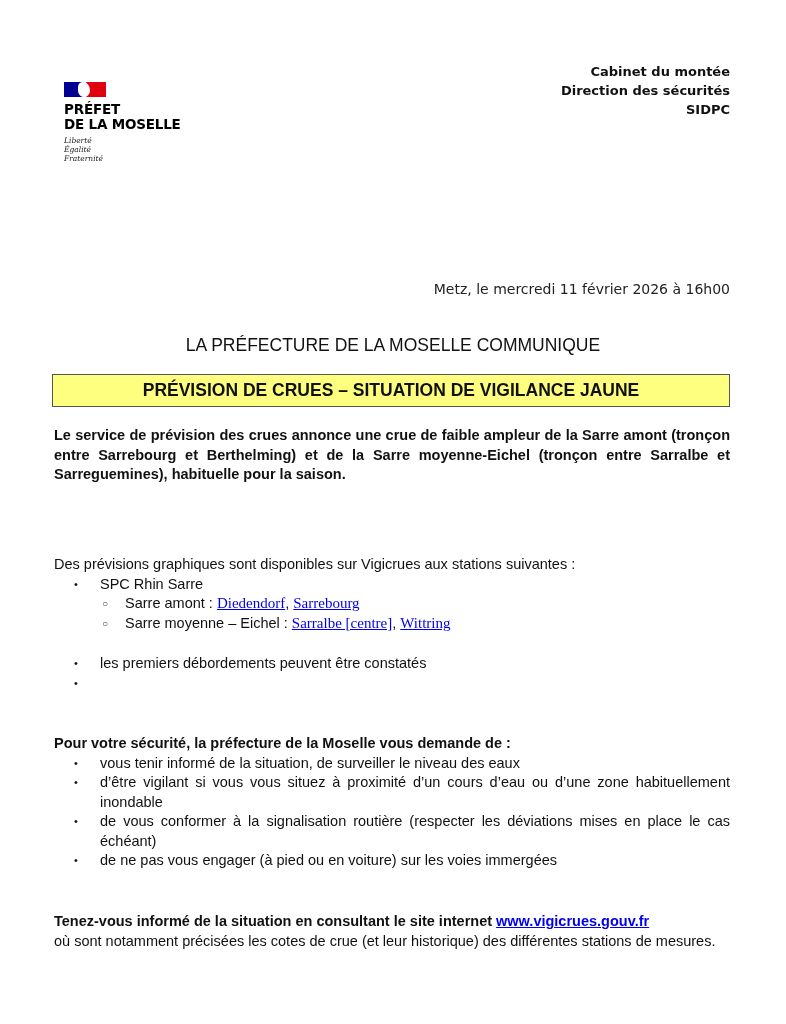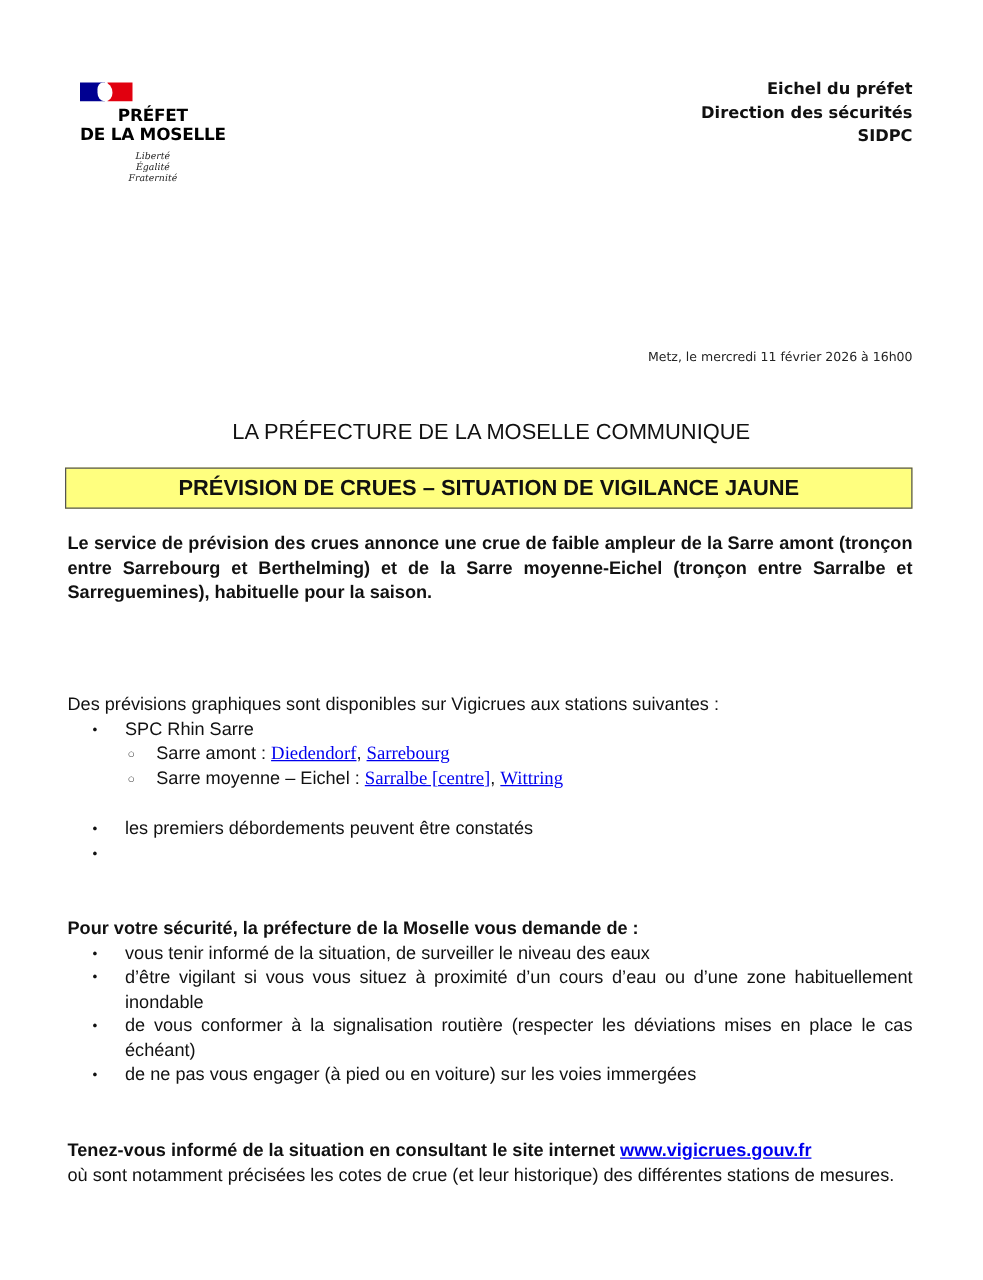--- a/index.html
+++ b/index.html
@@ -17,22 +17,21 @@
     }
     .page {
       position: absolute;
       left: 0; top: 0;
       width: 786px; height: 1024px;
     }
     
     .logo {
       position: absolute;
       left: 64px;
-      top: 66px;
-      text-align: center;
+      top: 82px;
     }
     .flag {
       width: 42px;
       height: 15px;
       position: relative;
       margin-bottom: 5px;
     }
     .flag .blue {
       position: absolute; left: 0; top: 0;
       width: 20px; height: 15px;
@@ -74,21 +73,21 @@
       font-family: "DejaVu Sans", sans-serif;
       font-weight: bold;
       font-size: 13px;
       line-height: 19px;
       color: #111111;
     }
     .dateline {
       position: absolute;
       right: 56px;
       top: 281px;
-      font-size: 10px;
+      font-size: 14px;
       color: #222222;
       font-family: "DejaVu Sans", sans-serif;
     }
     .communique {
       position: absolute;
       left: 0; right: 0;
       top: 335px;
       text-align: center;
       font-family: "Liberation Sans", sans-serif;
       font-weight: normal;
@@ -180,21 +179,21 @@
     <div class="logo-title">PRÉFET</div>
     <div class="logo-title">DE LA MOSELLE</div>
     <div class="motto">
       <div>Liberté</div>
       <div>Égalité</div>
       <div>Fraternité</div>
     </div>
   </div>
 
   <div class="header-right">
-    <div>Eichel du préfet</div>
+    <div>Cabinet du montée</div>
     <div>Direction des sécurités</div>
     <div>SIDPC</div>
   </div>
 
   <div class="dateline">Metz, le mercredi 11 février 2026 à 16h00</div>
 
   <div class="communique">LA PRÉFECTURE DE LA MOSELLE COMMUNIQUE</div>
 
   <div class="alert-box">
     <span>PRÉVISION DE CRUES – SITUATION DE VIGILANCE JAUNE</span>

